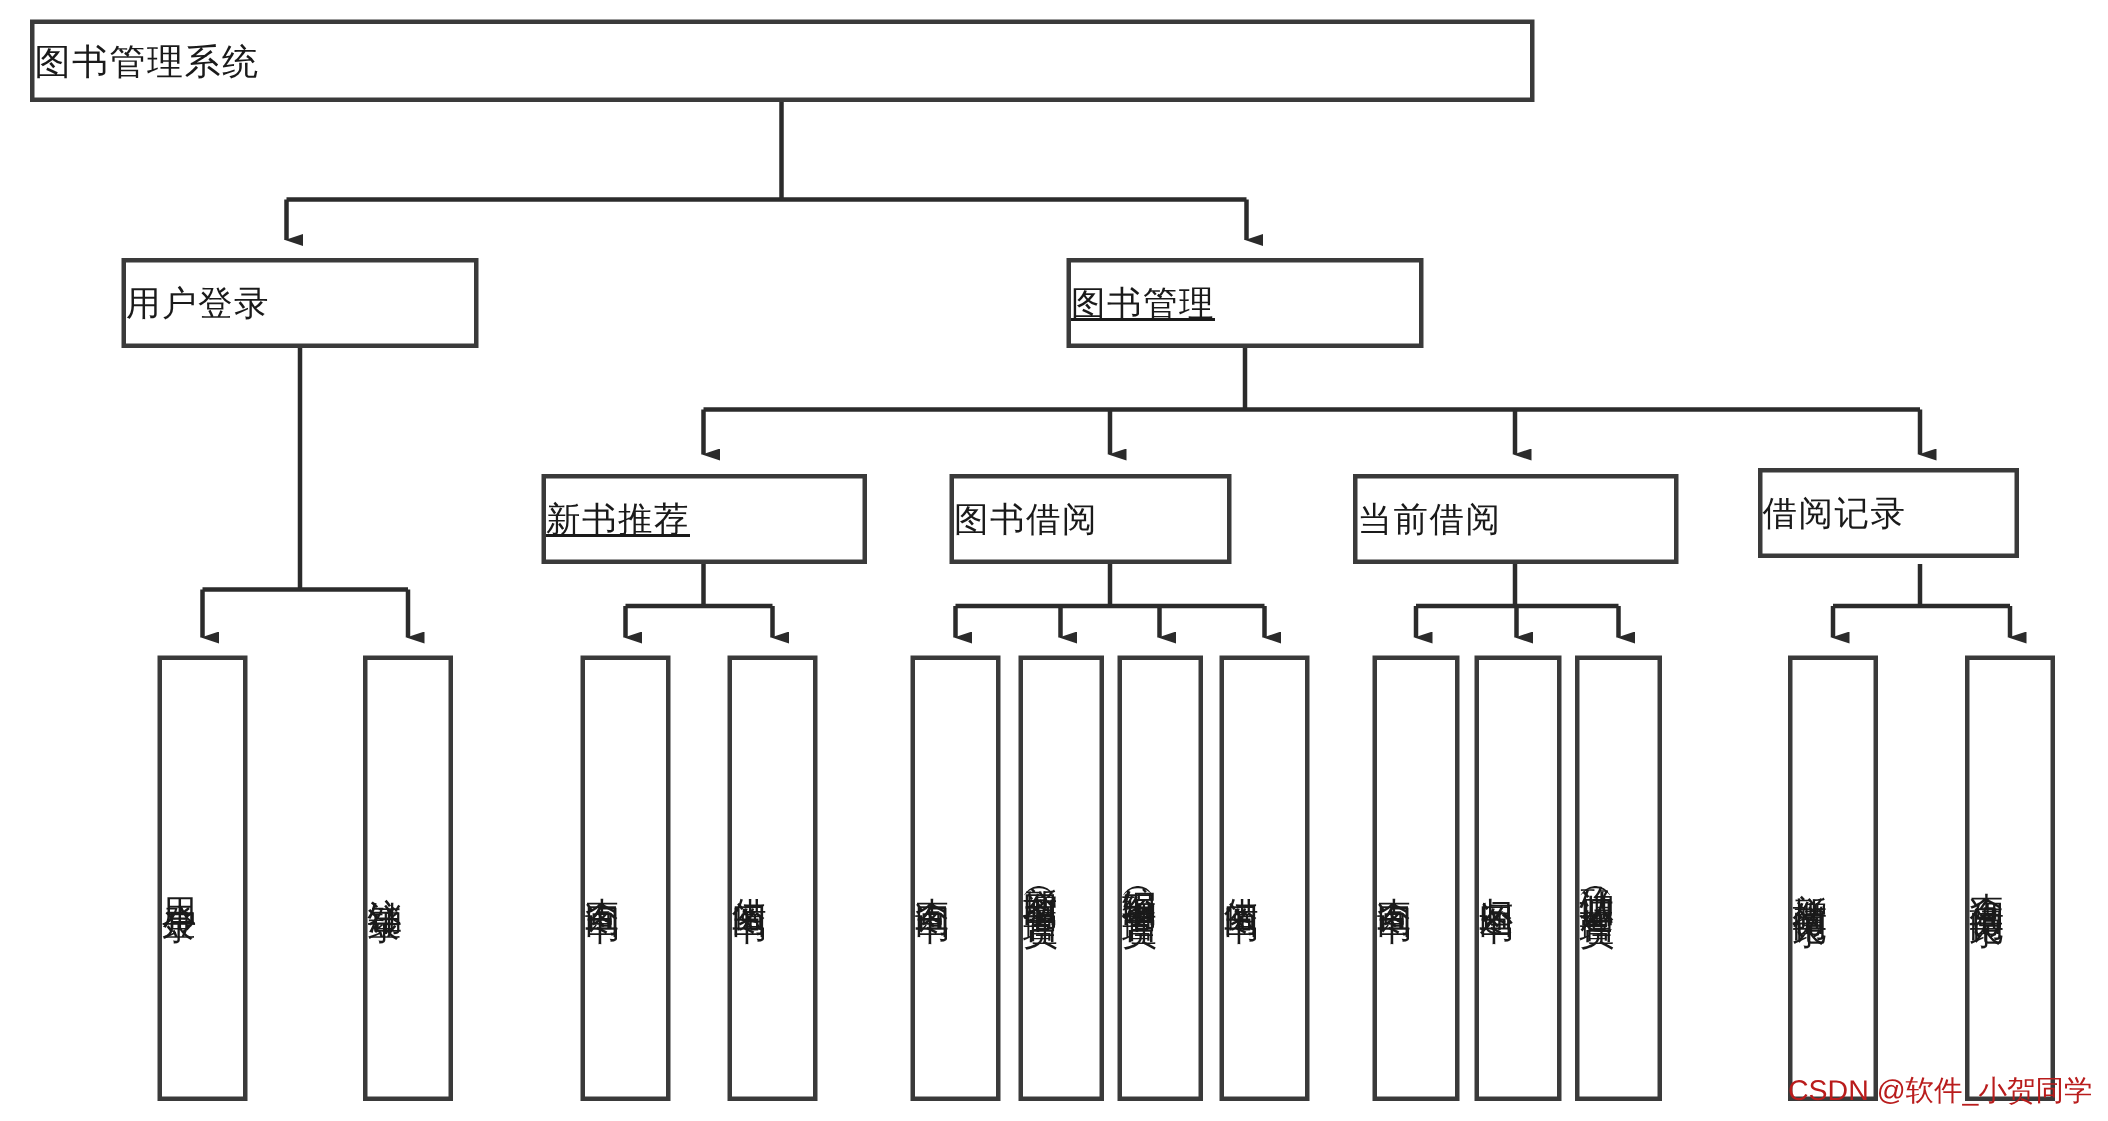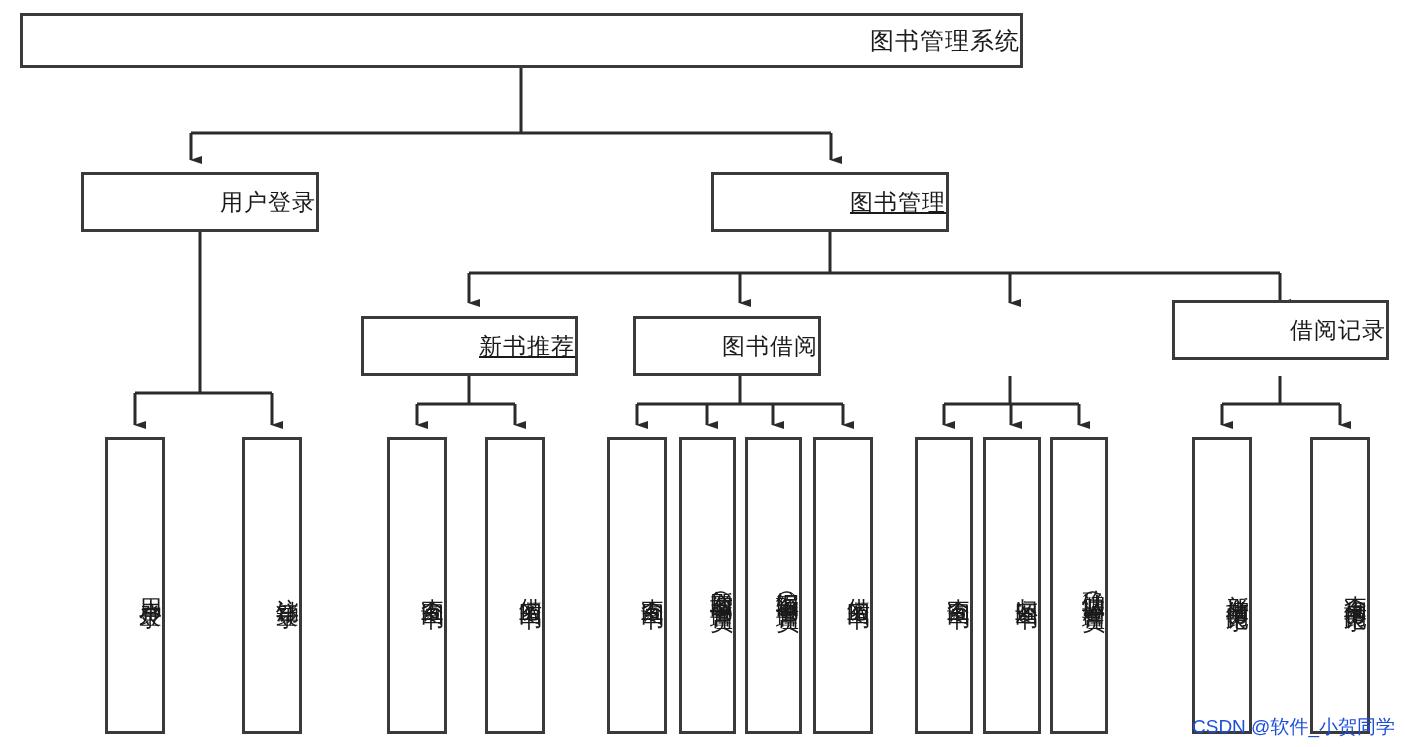--- a/index.html
+++ b/index.html
@@ -25,21 +25,21 @@
     height: 747px;
     pointer-events: none;
   }
   .node {
     position: absolute;
     box-sizing: border-box;
     background: #ffffff;
     border: 3px solid #3a3a3a;
     display: flex;
     align-items: center;
-    justify-content: flex-end;
+    justify-content: flex-start;
     color: #1a1a1a;
   }
   .node.h {
     font-size: 23px;
     letter-spacing: 1px;
   }
   .node.v {
     border-width: 3px;
     font-size: 23px;
   }
@@ -50,21 +50,21 @@
     line-height: 1;
     white-space: nowrap;
     display: block;
   }
   .node.root {
     font-size: 24px;
   }
   .watermark {
     position: absolute;
     font-size: 19px;
-    color: #1d4ed8;
+    color: #b91c1c;
     white-space: nowrap;
     letter-spacing: 0px;
   }
 </style>
 </head>
 <body>
 
 <div id="canvas">
 
   <svg class="edges" viewBox="0 0 1405 747">
@@ -127,21 +127,24 @@
   <div class="node h" style="left:711px; top:172px; width:238px; height:60px;text-decoration:underline;">
     <span>图书管理</span>
   </div>
 
   <div class="node h" style="left:361px; top:316px; width:217px; height:60px;text-decoration:underline;">
     <span>新书推荐</span>
   </div>
   <div class="node h" style="left:633px; top:316px; width:188px; height:60px;">
     <span>图书借阅</span>
   </div>
-  <div class="node h" style="left:1172px; top:300px; width:217px; height:60px;">
+  <div class="node h" style="left:902px; top:316px; width:217px; height:60px;">
+    <span>当前借阅</span>
+  </div>
+  <div class="node h" style="left:1172px; top:312px; width:174px; height:60px;">
     <span>借阅记录</span>
   </div>
 
   <div class="node v" style="left:105px; top:437px; width:60px; height:297px;">
     <span class="vtext">用户登录</span>
   </div>
   <div class="node v" style="left:242px; top:437px; width:60px; height:297px;">
     <span class="vtext">注销登录</span>
   </div>
 

